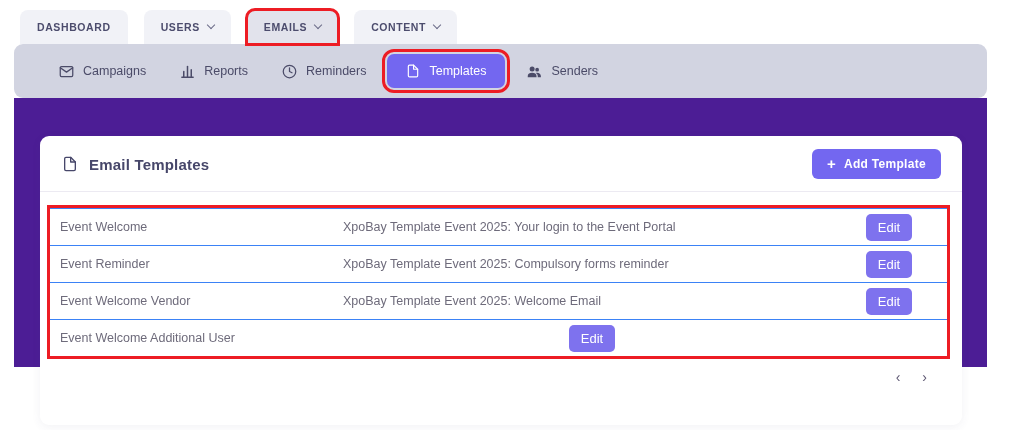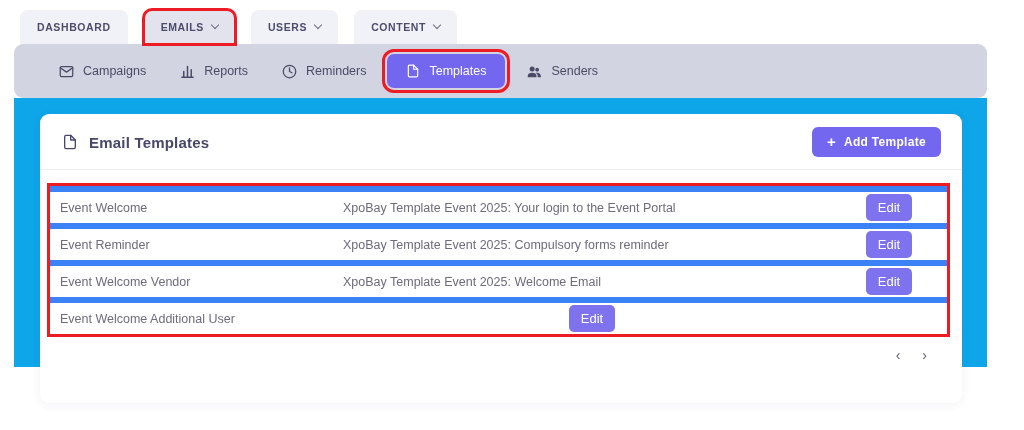--- a/index.html
+++ b/index.html
@@ -34,21 +34,21 @@
     font-size: 12.5px; color: #4b4b68; background: transparent; border: none;
     font-family: inherit; cursor: pointer; border-radius: 7px;
   }
   .subnav-item svg { flex: 0 0 auto; }
   .subnav-item.active {
     background: #7367f0; color: #ffffff; padding: 10px 19px;
     outline: 3px solid #ed1c24; outline-offset: 2px;
   }
 
   
-  .main { background: #0ea5e9; height: 269px; padding-top: 16px; }
+  .main { background: #4c1d95; height: 269px; padding-top: 38px; }
   .card {
     background: #ffffff; border-radius: 9px; margin: 0 25px 0 26px; height: 289px;
     box-shadow: 0 2px 10px rgba(75,75,110,.07); overflow: hidden;
   }
   .card-header {
     display: flex; align-items: center; justify-content: space-between;
     padding: 13px 21px 12px 22px; border-bottom: 1px solid #eceaf2;
   }
   .card-title { display: flex; align-items: center; gap: 11px; font-size: 15px; font-weight: bold; color: #47476a; letter-spacing: .2px; }
   .header-actions { display: flex; gap: 9px; }
@@ -59,21 +59,21 @@
   }
   .btn-pink { background: #ec6ba5; }
   .btn-purple { background: #7367f0; }
   .plus-glyph { font-size: 15px; font-weight: bold; line-height: 10px; }
 
   
   .table-box { margin: 13px 12px 0 7px; border: 3px solid #ed1c24; }
   .trow {
     display: grid; grid-template-columns: 283px 1fr 96px; align-items: center;
     min-height: 37px; padding: 0 10px; font-size: 12.5px; color: #6e6b7b;
-    border-top: 6px solid #3b82f6;
+    border-top: 1px solid #3b82f6;
   }
   .trow.head {
     border-top: none; min-height: 27px;
     font-size: 10px; font-weight: bold; letter-spacing: .9px; color: #545172;
   }
   .cell-action { text-align: center; }
   .btn-edit {
     background: #7e72ee; color: #fff; border: none; border-radius: 5px;
     font-size: 13px; padding: 6px 12px; font-family: inherit; cursor: pointer;
   }
@@ -88,26 +88,26 @@
 </style>
 </head>
 <body>
 
 <div class="app">
 
   <div class="tabs-row">
     <button class="tab">
       <span>DASHBOARD</span>
     </button>
+    <button class="tab">
+      <span>USERS</span>
+      <span class="chev"></span>
+    </button>
     <button class="tab highlighted">
       <span>EMAILS</span>
-      <span class="chev"></span>
-    </button>
-    <button class="tab">
-      <span>USERS</span>
       <span class="chev"></span>
     </button>
     <button class="tab">
       <span>CONTENT</span>
       <span class="chev"></span>
     </button>
   </div>
 
   <div class="subnav">
     <button class="subnav-item">

